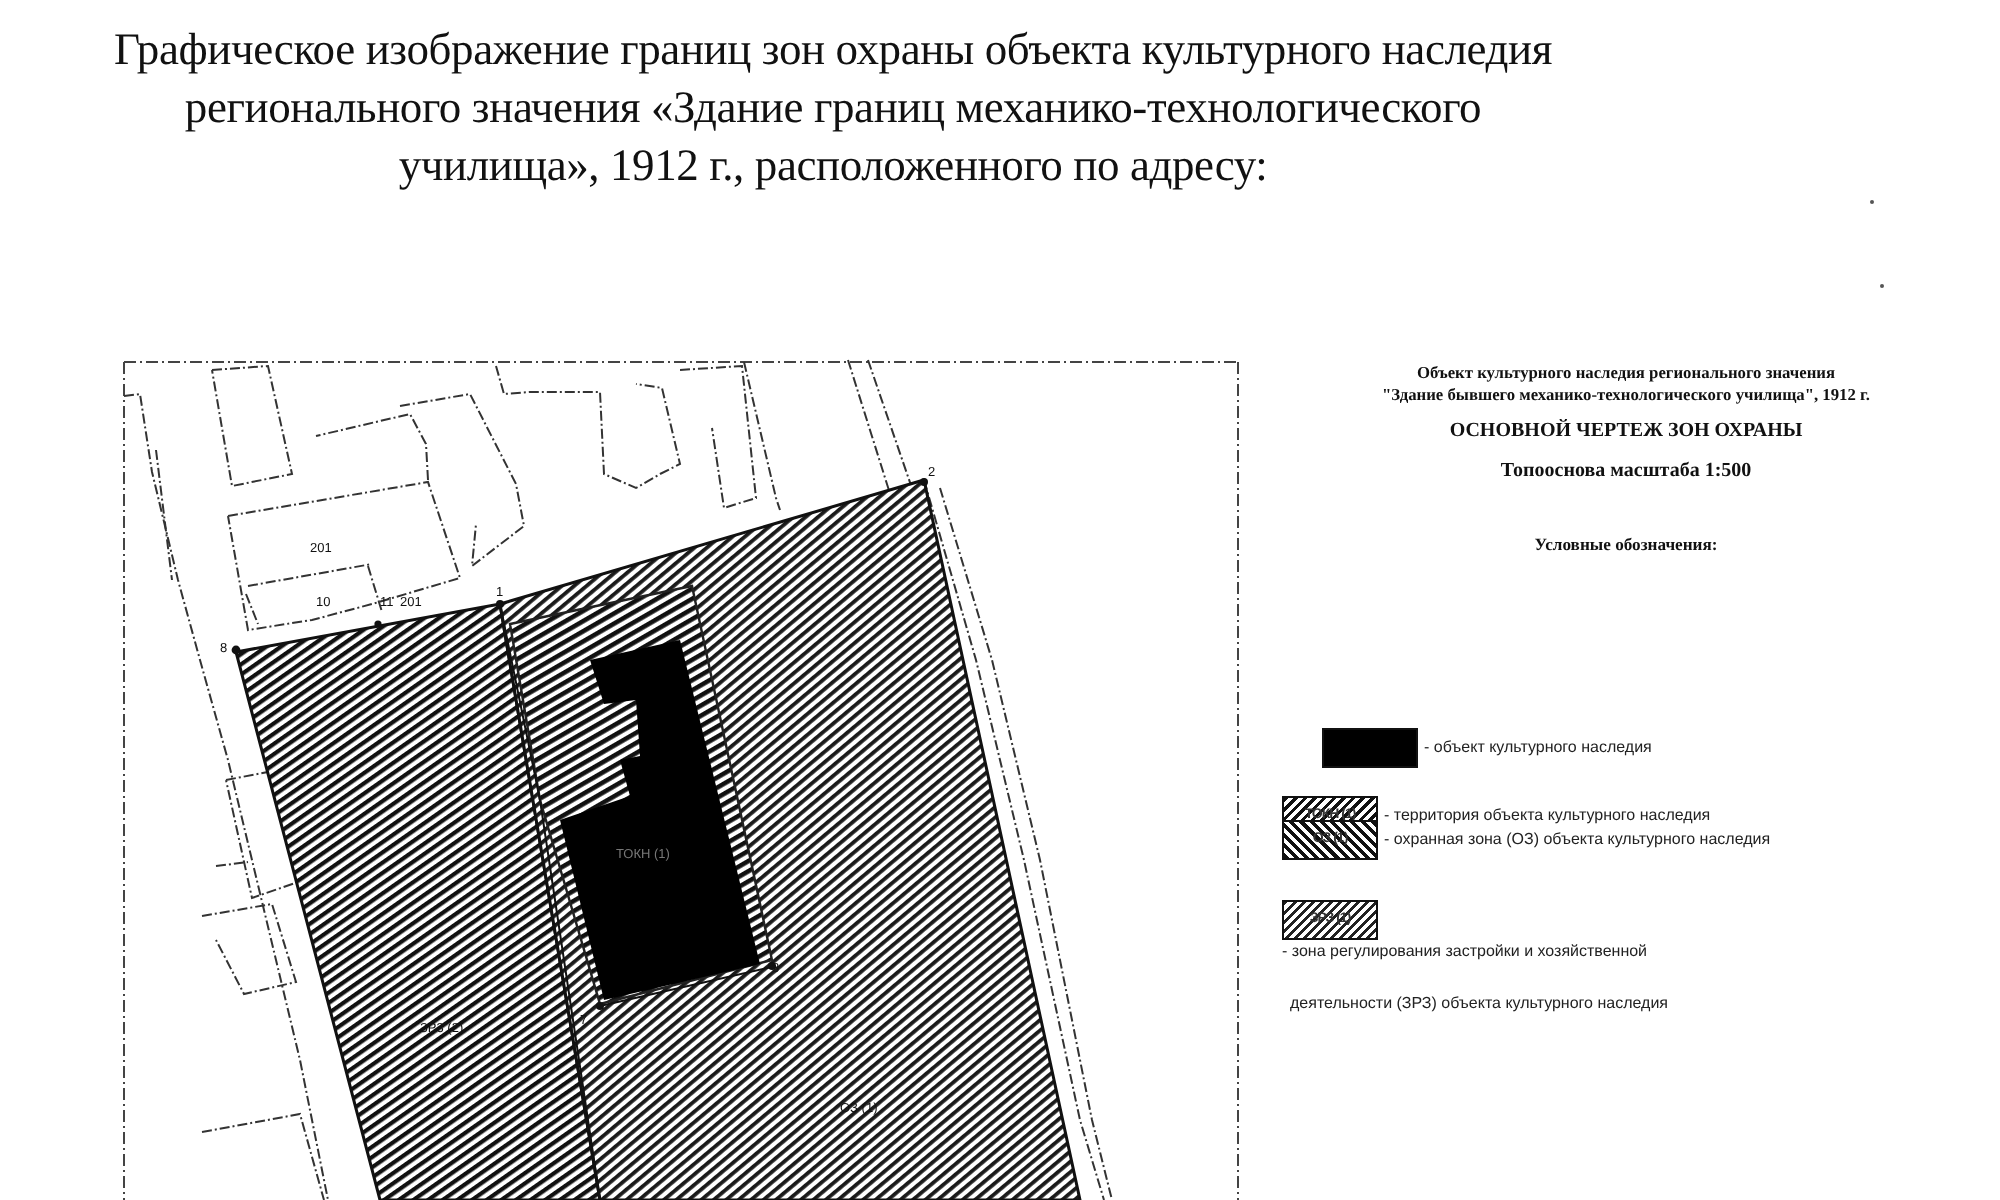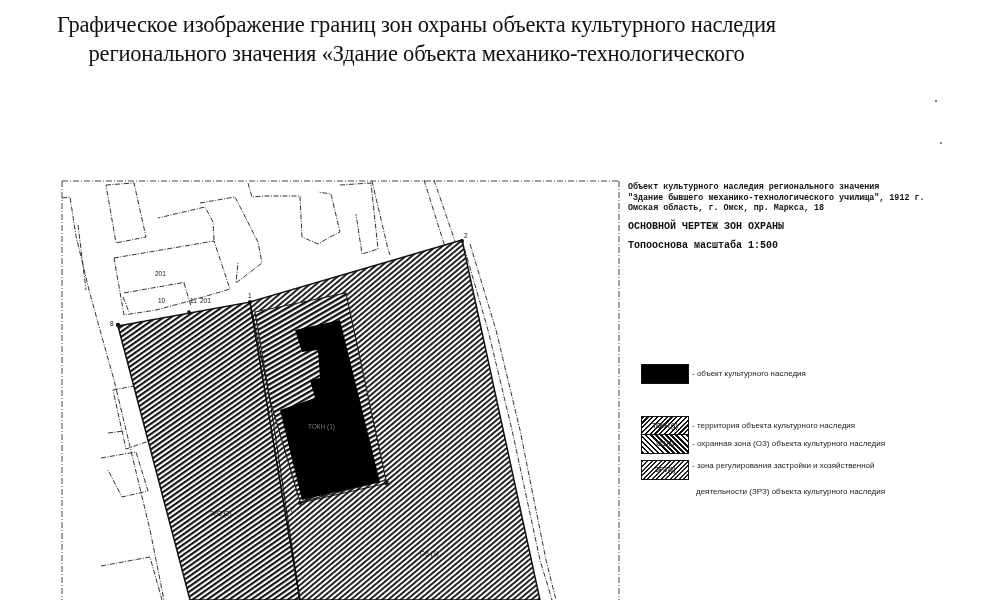--- a/index.html
+++ b/index.html
@@ -1,40 +1,41 @@
 <!DOCTYPE html>
 <html><head>
 <meta charset="utf-8">
 <style>
   html, body { margin:0; padding:0; background:#ffffff; }
   body { width:1000px; height:600px; position:relative; overflow:hidden; font-family:"Liberation Serif", serif; color:#111; }
   .title { position:absolute; left:0; top:10px; width:833px; text-align:center; font-family:"Liberation Serif", serif; font-size:22.5px; line-height:29px; letter-spacing:-0.2px; }
   .title div { white-space:nowrap; }
   .map { position:absolute; left:0; top:0; width:1000px; height:600px; }
-  .legend-head { position:absolute; left:628px; top:182px; width:370px; font-family:Liberation Mono, monospace; font-weight:bold; font-size:8.4px; line-height:10.5px; color:#111; }
+  .legend-head { position:absolute; left:628px; top:182px; width:370px; text-align:center; font-family:Liberation Serif, serif; font-weight:bold; font-size:8.4px; line-height:10.5px; color:#111; }
   .legend-head .main { margin-top:8px; font-size:10px; }
   .legend-head .scale { margin-top:9px; font-size:10px; }
   .legend-head .conv { margin-top:26px; font-size:8.6px; }
   .legend-row { position:absolute; left:641px; display:flex; align-items:flex-start; font-family:"Liberation Sans", sans-serif; font-size:8px; line-height:10px; color:#222; }
   .swatch { width:48px; height:20px; border:1px solid #111; box-sizing:border-box; flex:none; margin-right:3px; position:relative; overflow:hidden; }
   .swatch .code { position:absolute; left:0; top:4px; width:100%; text-align:center; font-size:7px; color:#333; font-weight:bold; letter-spacing:-0.5px; }
   .sw-black { background:#000; }
   .sw-terr { background: repeating-linear-gradient(135deg, #111 0 1.6px, #fff 1.6px 3.4px); }
   .sw-oz { background: repeating-linear-gradient(45deg, #111 0 1.8px, #fff 1.8px 3.6px); }
   .sw-zr { background: repeating-linear-gradient(135deg, #222 0 1.4px, #fff 1.4px 3.2px); }
   .legend-label { padding-top:5px; }
   .legend-label.two { padding-top:1px; }
   .stray { position:absolute; width:2px; height:2px; background:#555; border-radius:50%; }
 </style>
 </head>
 <body>
 
 <div class="title">
   <div>Графическое изображение границ зон охраны объекта культурного наследия</div>
-  <div>регионального значения «Здание объекта механико-технологического</div>
+  <div>регионального значения «Здание границ механико-технологического</div>
+  <div>училища», 1912 г., расположенного по адресу:</div>
 </div>
 
 <svg class="map" viewBox="0 0 1000 600" xmlns="http://www.w3.org/2000/svg">
   <defs>
     <pattern id="hatchA" patternUnits="userSpaceOnUse" width="4.2" height="4.2" patternTransform="rotate(-35)">
       <rect width="4.2" height="4.2" fill="#fff"></rect>
       <rect width="4.2" height="2.1" fill="#111"></rect>
     </pattern>
     <pattern id="hatchB" patternUnits="userSpaceOnUse" width="4" height="4" patternTransform="rotate(-40)">
       <rect width="4" height="4" fill="#fff"></rect>
@@ -109,45 +110,45 @@
     <text x="290" y="512">7</text>
     <text x="210" y="516">ЗР3 (2)</text>
     <text x="420" y="556">ОЗ (1)</text>
     <text x="308" y="429" fill="#777">ТОКН (1)</text>
   </g>
 </svg>
 
 <div class="legend-head">
   <div>Объект культурного наследия регионального значения</div>
   <div>"Здание бывшего механико-технологического училища", 1912 г.</div>
-  <div>Омская область, г. Омск, пр. Маркса, 18</div>
   <div class="main">ОСНОВНОЙ ЧЕРТЕЖ ЗОН ОХРАНЫ</div>
   <div class="scale">Топооснова масштаба 1:500</div>
+  <div class="conv">Условные обозначения:</div>
 </div>
 
-<div class="legend-row" style="top:364px;">
+<div class="legend-row" style="top:364px;margin-left:20px;">
   <div class="swatch sw-black"></div>
   <div class="legend-label">- объект культурного наследия</div>
 </div>
 
-<div class="legend-row" style="top:416px;justify-content:space-between;">
+<div class="legend-row" style="top:398px;justify-content:space-between;">
   <div class="swatch sw-terr">
     <span class="code">ТОКН (1)</span>
   </div>
   <div class="legend-label">- территория объекта культурного наследия</div>
 </div>
 
-<div class="legend-row" style="top:434px;">
+<div class="legend-row" style="top:410px;">
   <div class="swatch sw-oz">
     <span class="code">ОЗ (1)</span>
   </div>
   <div class="legend-label">- охранная зона (ОЗ) объекта культурного наследия</div>
 </div>
 
-<div class="legend-row" style="top:460px;">
+<div class="legend-row" style="top:450px;flex-direction:column;">
   <div class="swatch sw-zr">
     <span class="code">ЗРЗ (1)</span>
   </div>
   <div class="legend-label two">
     <div>- зона регулирования застройки и хозяйственной</div>
     <div style="padding-left:4px;margin-top:16px;">деятельности (ЗРЗ) объекта культурного наследия</div>
   </div>
 </div>
 
 <div class="stray" style="left:935px; top:100px;"></div>

